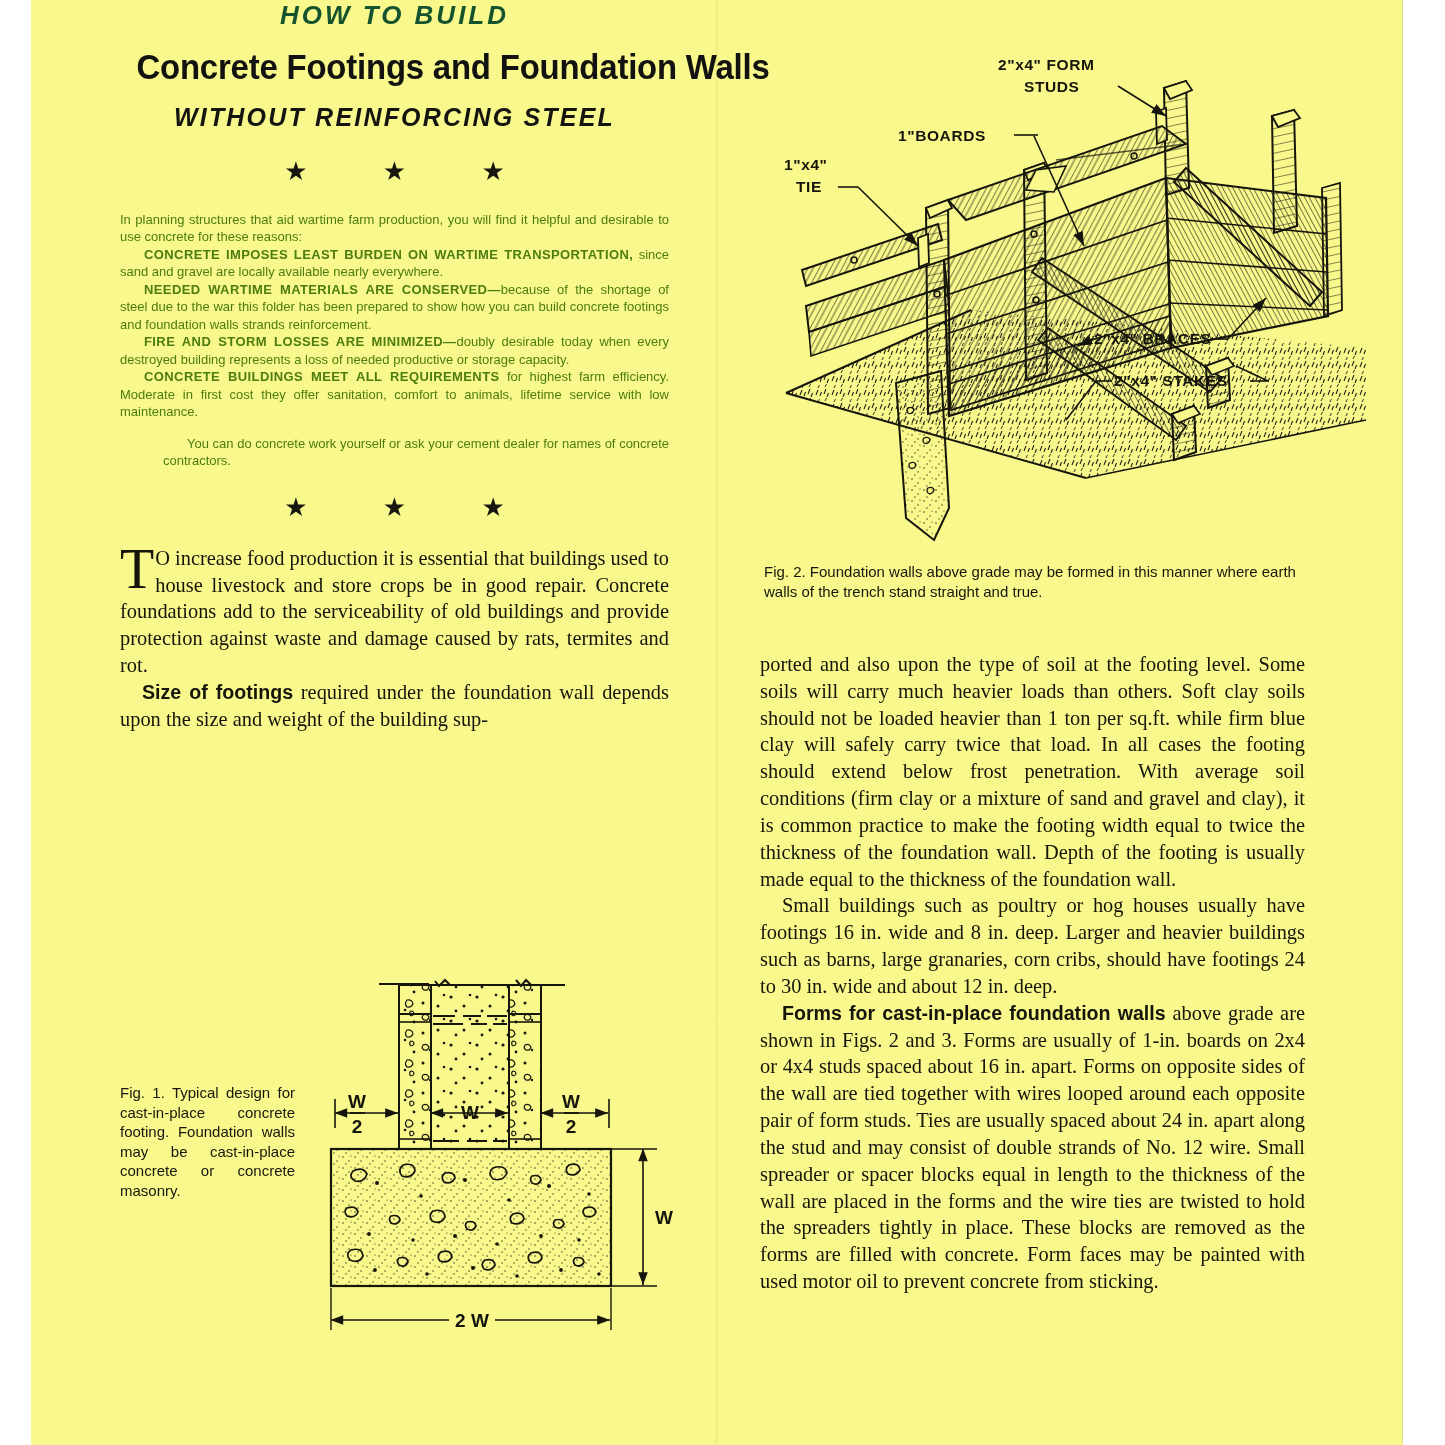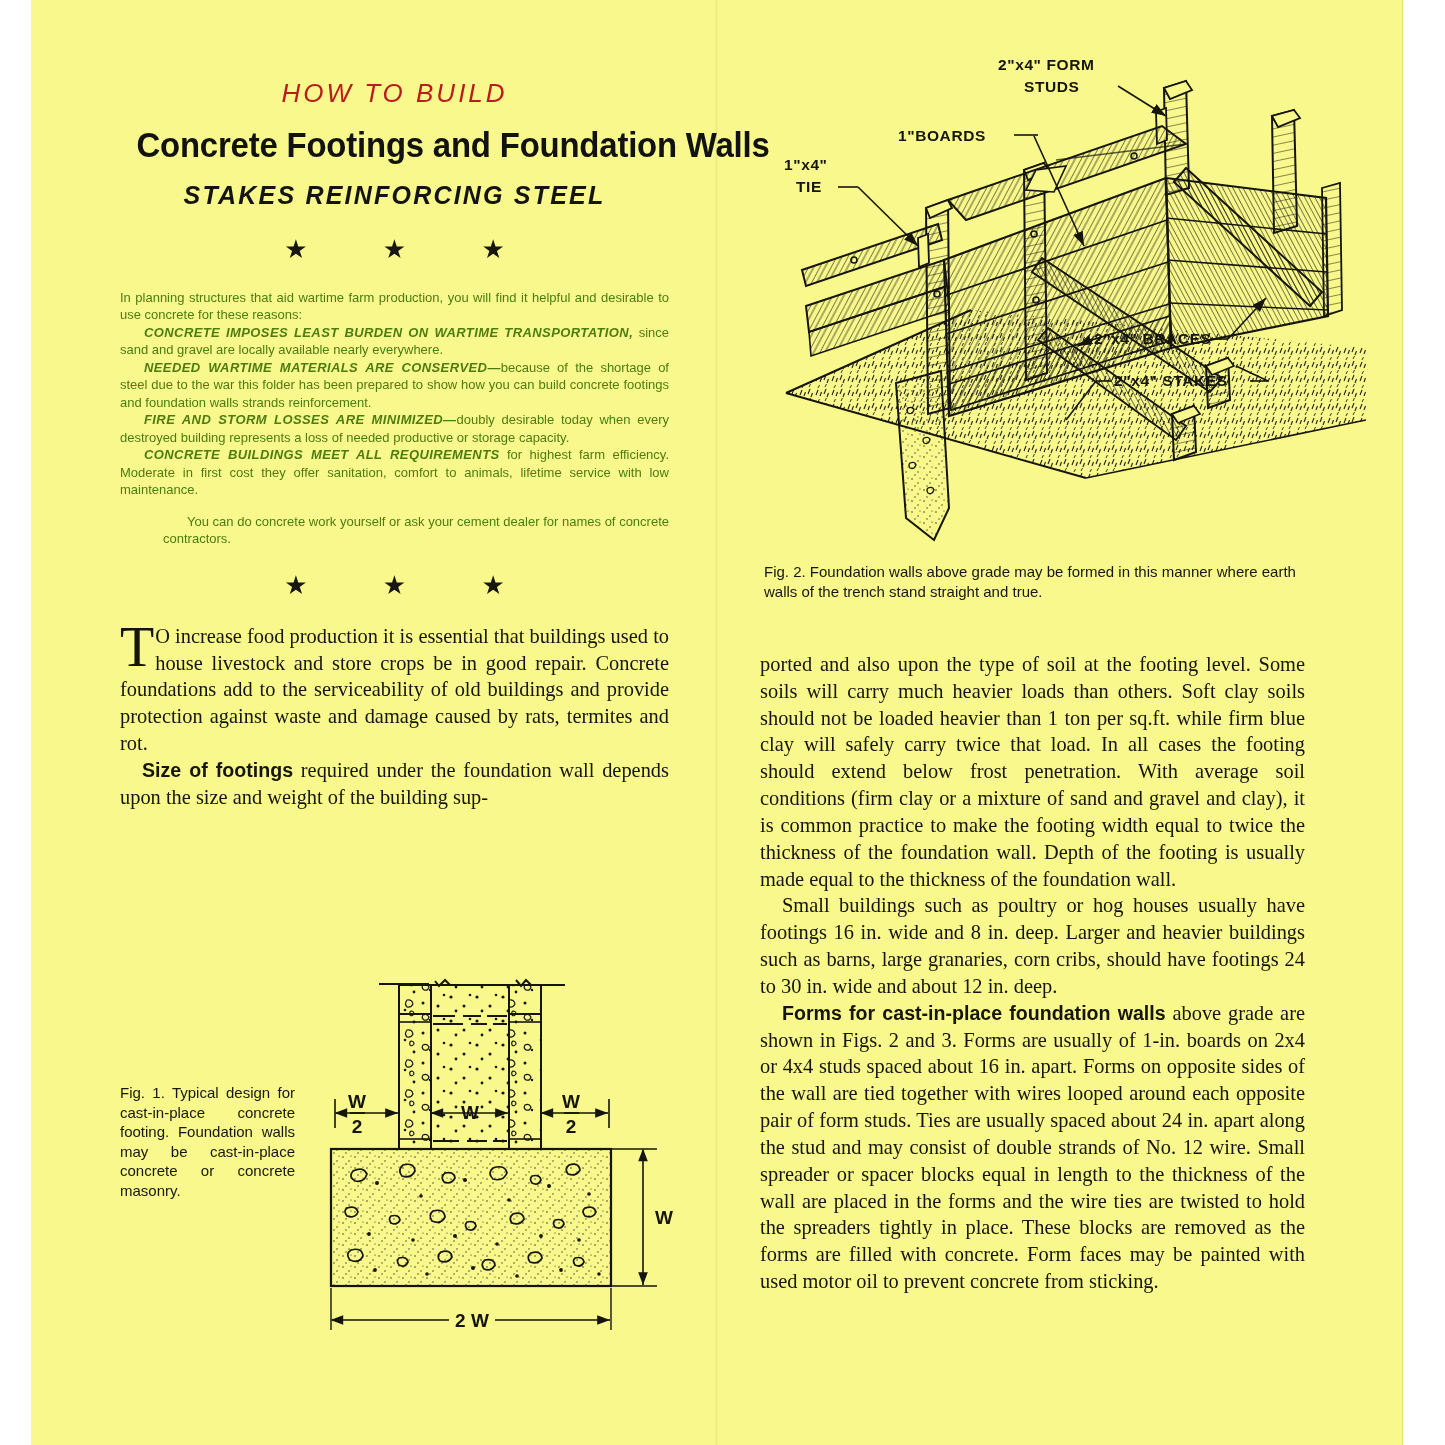--- a/index.html
+++ b/index.html
@@ -26,24 +26,23 @@
     background:rgba(140,140,60,0.20);
   }
 
   .col{position:absolute;}
   #leftcol{left:89px; top:0; width:549px;}
   #rightcol{left:729px; top:0; width:545px;}
 
   
   .kicker{
     text-align:center;
-    font-style:italic; font-weight:normal;
+    font-style:italic; font-weight:bold;
     font-size:26px; letter-spacing:3px;
-    color:#b91c1c;
-    margin-top:78px;
+    color:#14532d;
   }
   .maintitle{
     text-align:center;
     font-weight:bold;
     font-size:35px;
     letter-spacing:-0.2px;
     color:#121210;
     margin-top:16px;
     transform:scaleX(0.94);
     white-space:nowrap;
@@ -71,21 +70,21 @@
     font-size:13px;
     line-height:1.345;
     color:#4d7c0f;
     text-align:justify;
     -webkit-hyphens:none; hyphens:none;
   }
   .sansblock p{margin:0 0 0 0; text-indent:24px;}
   .sansblock p.first{text-indent:0;}
   .sansblock p.spaced{margin-top:14px;margin-left:43px;}
   .lead{
-    font-style:italic; font-weight:bold;
+    font-weight:bold;
     letter-spacing:0.4px;
   }
 
   
   .serifblock{
     font-family:"Liberation Serif", serif;
     font-size:20.4px;
     line-height:1.315;
     color:#15150c;
     text-align:justify;
@@ -136,21 +135,21 @@
 <body>
 
 <div id="page">
   <div id="fold"></div>
   <div id="fold2"></div>
 
   <div class="col" id="leftcol">
 
     <div class="kicker">HOW TO BUILD</div>
     <div class="maintitle">Concrete Footings and Foundation Walls</div>
-    <div class="subtitle">STAKES REINFORCING STEEL</div>
+    <div class="subtitle">WITHOUT REINFORCING STEEL</div>
     <div class="stars">★ ★ ★</div>
 
     <div class="sansblock">
       <p class="first">In planning structures that aid wartime farm production, you will find it helpful and desirable to use concrete for these reasons:</p>
 
       <p><span class="lead">CONCRETE IMPOSES LEAST BURDEN ON WARTIME TRANSPORTATION,</span><span> since sand and gravel are locally available nearly everywhere.</span></p>
 
       <p><span class="lead">NEEDED WARTIME MATERIALS ARE CONSERVED—</span><span>because of the shortage of steel due to the war this folder has been prepared to show how you can build concrete footings and foundation walls strands reinforcement.</span></p>
 
       <p><span class="lead">FIRE AND STORM LOSSES ARE MINIMIZED—</span><span>doubly desirable today when every destroyed building represents a loss of needed productive or storage capacity.</span></p>

